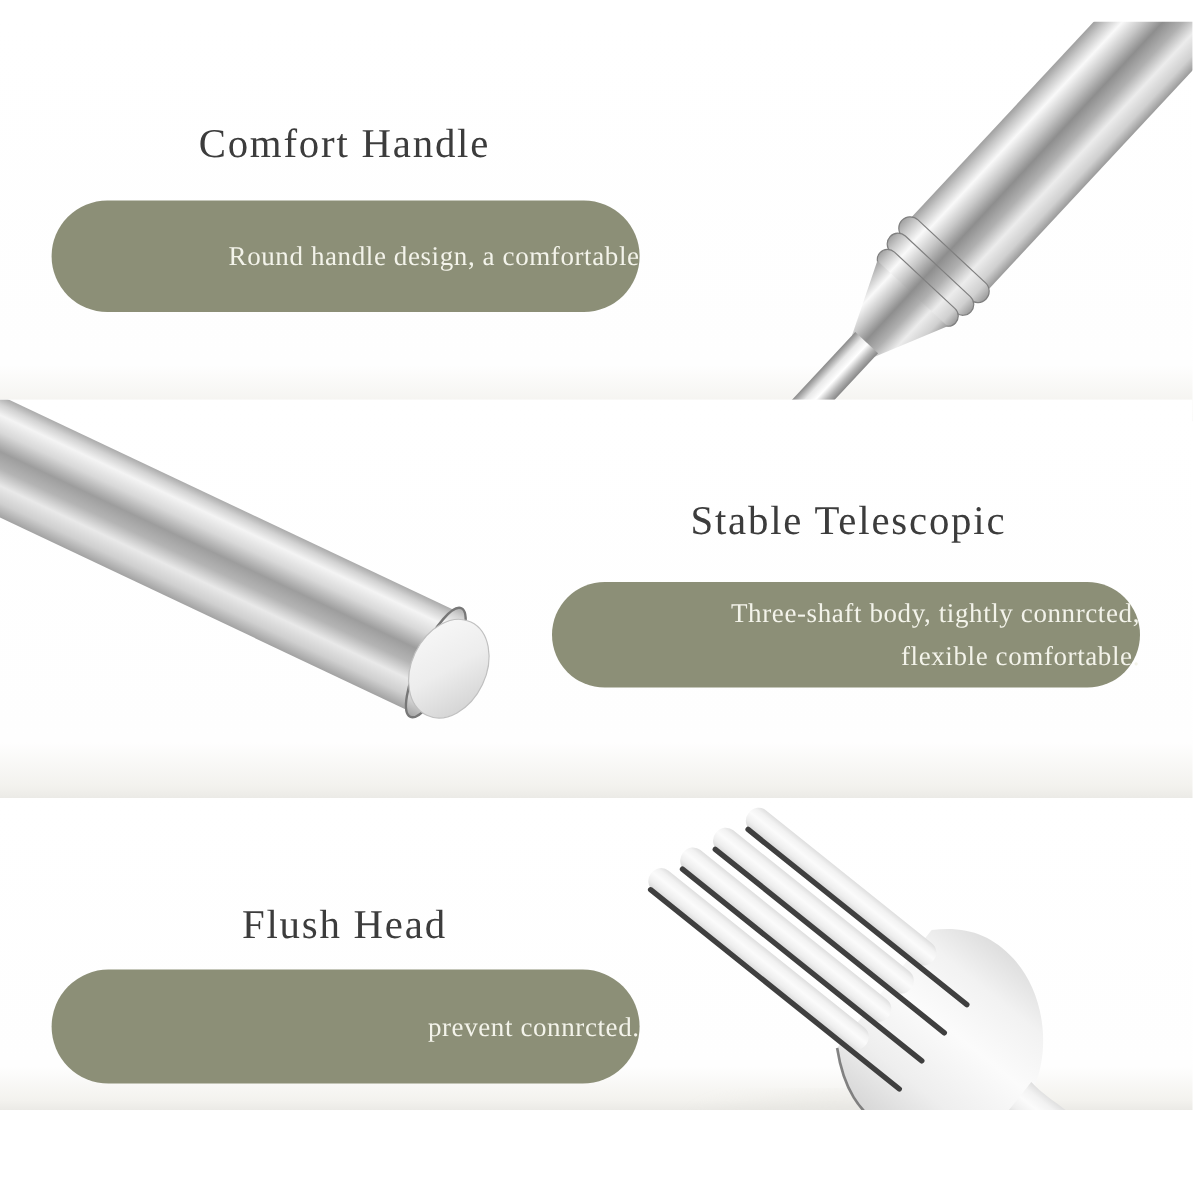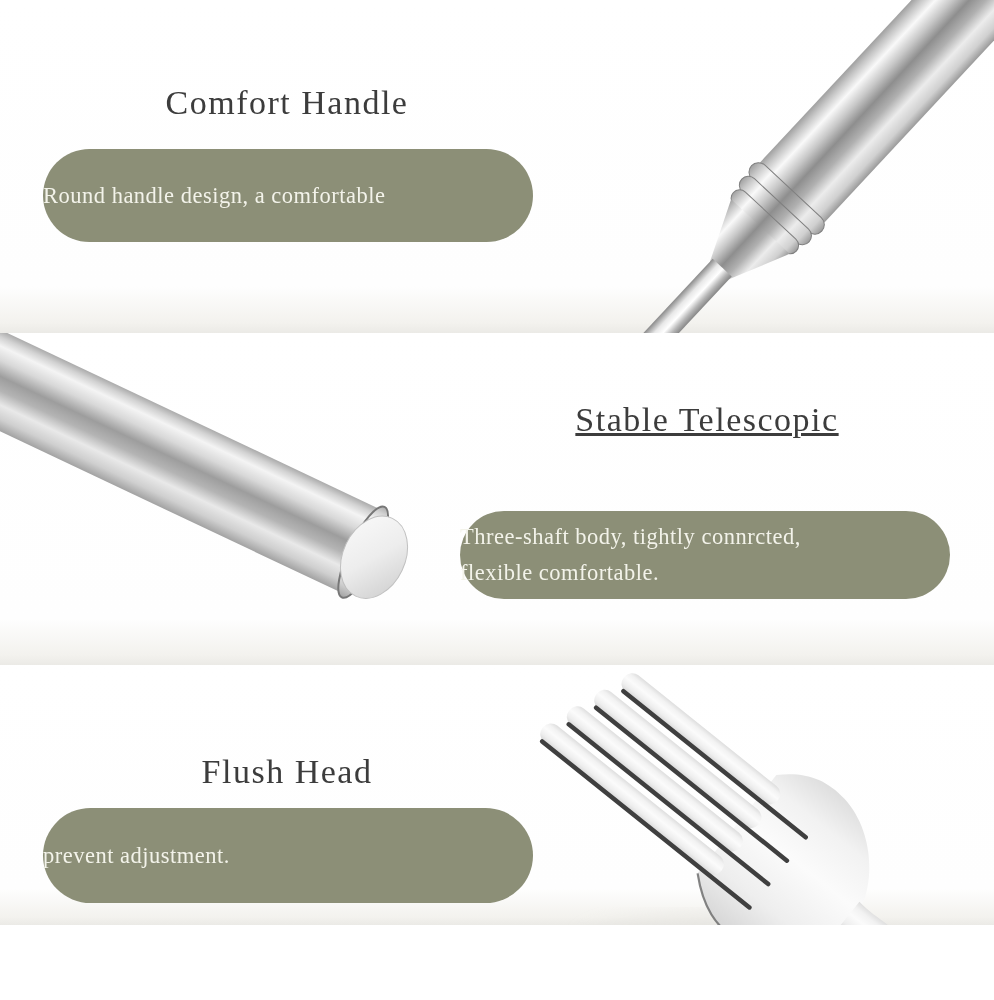--- a/index.html
+++ b/index.html
@@ -2,37 +2,37 @@
 <html><head>
 <meta charset="utf-8">
 <style>
   * { margin:0; padding:0; box-sizing:border-box; }
   html,body { background:#ffffff; }
   body { font-family:"Liberation Serif", serif; width:994px; }
   #canvas { position:relative; width:994px; height:1000px; overflow:hidden; background:#ffffff; }
 
   .panel { position:absolute; left:0; width:994px; overflow:hidden;
            background:linear-gradient(180deg,#ffffff 0%,#fefefe 86%,#f3f2ee 97%,#ebeae6 100%); }
-  #panel-1 { top:0;     height:333px; }
+  #panel-1 { top:18px;     height:333px; }
   #panel-2 { top:333px; height:332px; }
   #panel-3 { top:665px; height:260px; }
 
   .art { position:absolute; left:0; top:0; display:block; }
 
   .title { position:absolute; width:500px; text-align:center;
            font-size:34px; font-weight:400; color:#3c3c3c; letter-spacing:1.5px; line-height:1.1; }
   .pill  { position:absolute; background:#8c8f77; border-radius:50px;
-           display:flex; flex-direction:column; justify-content:center; align-items:flex-start;
+           display:flex; flex-direction:column; justify-content:center; align-items:flex-end;
            color:#f3f3ea; font-size:22.5px; line-height:36px; letter-spacing:0.5px; text-align:center; }
 
   #panel-1 .title { left:37px;  top:84px;  }
   #panel-1 .pill  { left:43px;  top:149px; width:490px; height:93px; }
 
-  #panel-2 .title { left:457px; top:68px;text-decoration:underline;  }
-  #panel-2 .pill  { left:460px; top:152px; width:490px; height:88px;margin-top:26px; }
+  #panel-2 .title { left:457px; top:83px;  }
+  #panel-2 .pill  { left:460px; top:152px; width:490px; height:88px; }
 
   #panel-3 .title { left:37px;  top:88px;  }
   #panel-3 .pill  { left:43px;  top:143px; width:490px; height:95px; }
 </style>
 </head>
 <body>
 
 <div id="canvas">
 
   <div class="panel" id="panel-1">
@@ -143,17 +143,17 @@
           <rect x="-15" y="108" width="31" height="3" fill="#8f8f8f"></rect>
           <rect x="-15" y="115" width="31" height="2.5" fill="#9a9a9a"></rect>
           <rect x="-15" y="122" width="32" height="3" fill="#8f8f8f"></rect>
         </g>
         <path d="M -62 -152 C -84 -128 -94 -104 -88 -76 C -82 -42 -48 -12 -17 -4
                  C -10 14 -15 30 -7 46 L -13 200 L -16 345" fill="none" stroke="#6f6f6f" stroke-width="2.2" opacity="0.85"></path>
       </g>
     </svg>
     <h2 class="title">Flush Head</h2>
     <div class="pill">
-      <span>prevent adjustment.</span>
+      <span>prevent connrcted.</span>
     </div>
   </div>
 
 </div>
 
 </body></html>

